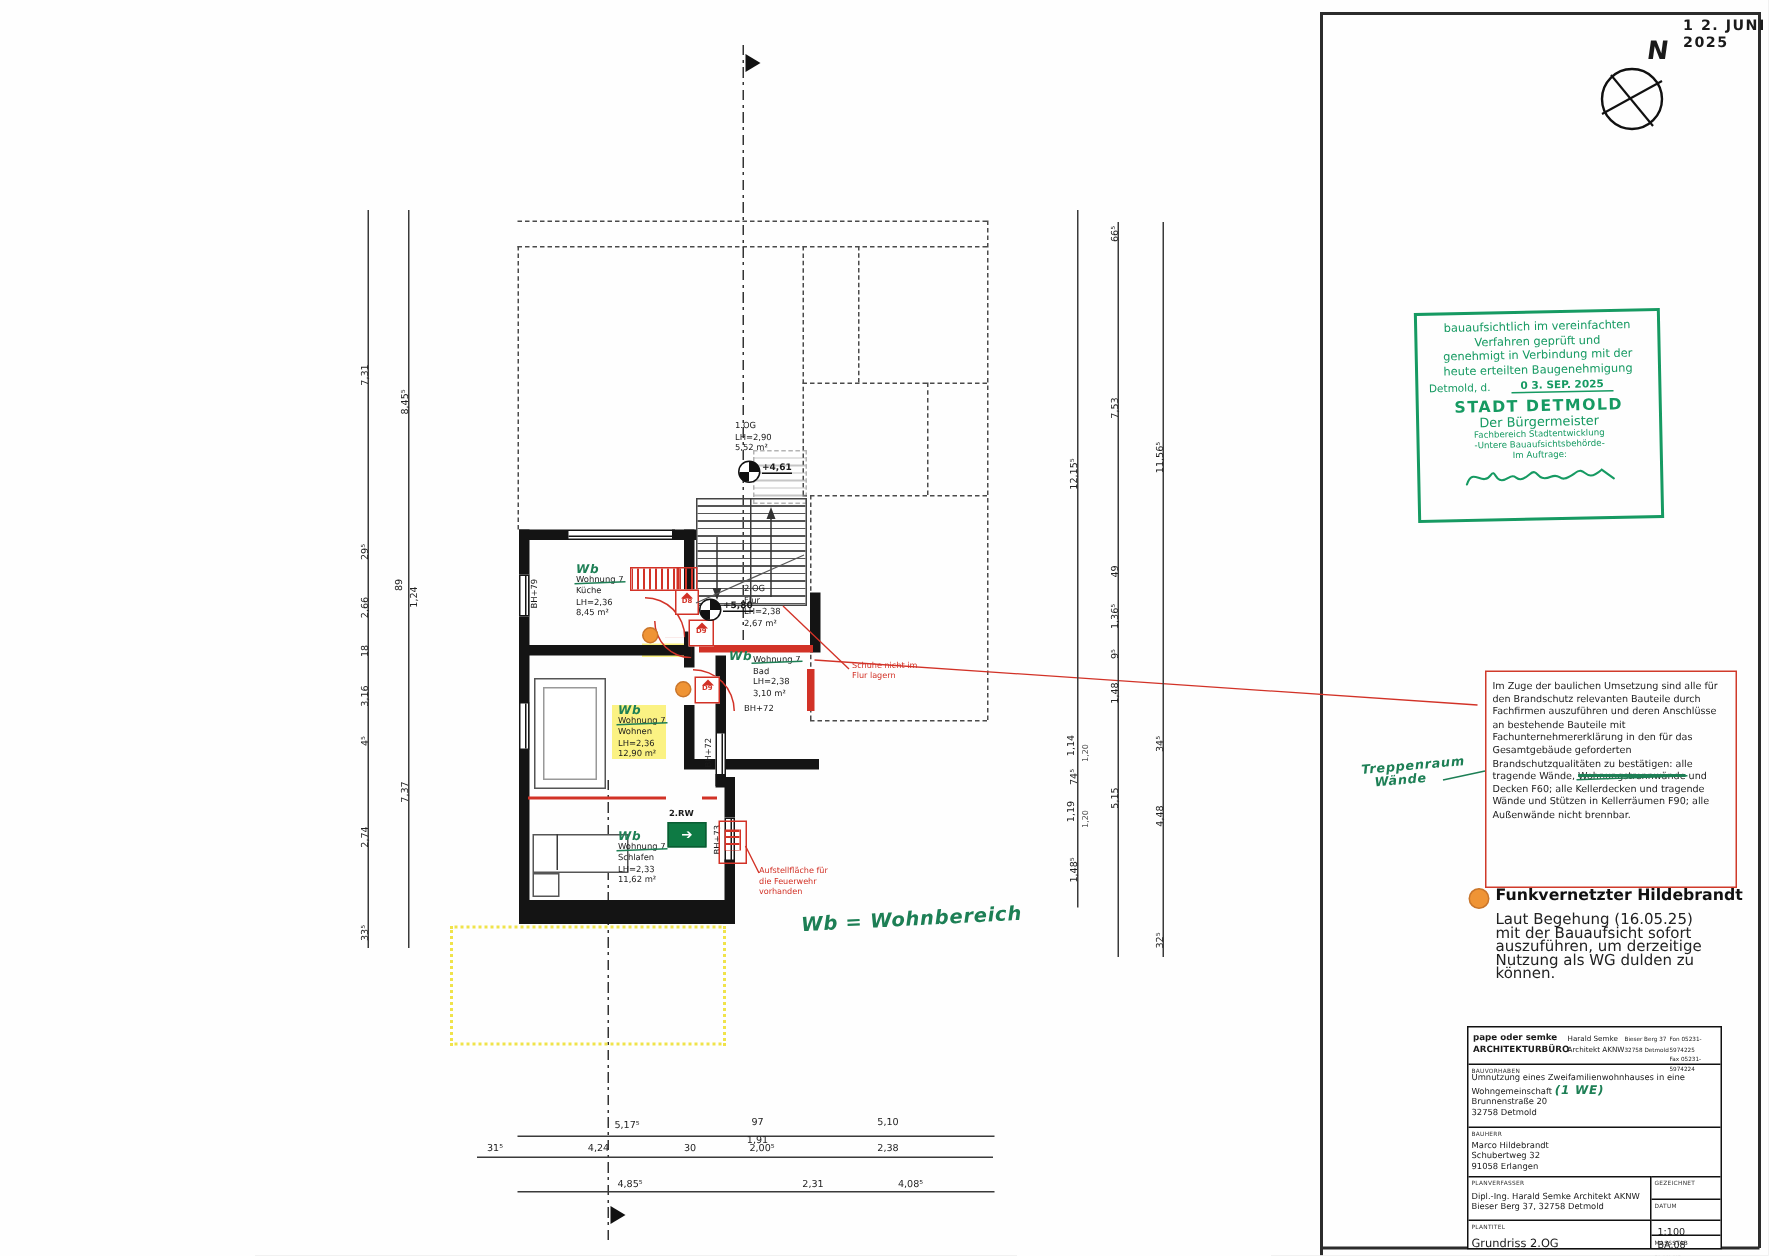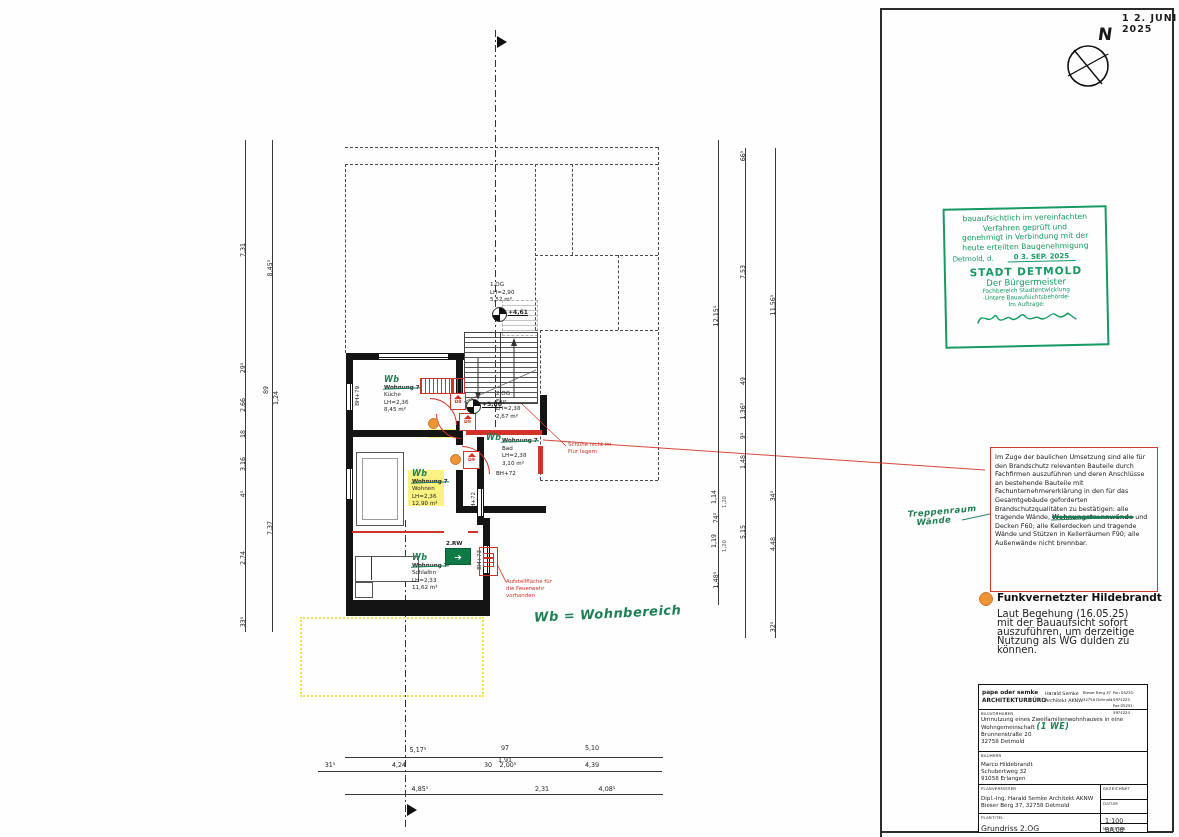--- a/index.html
+++ b/index.html
@@ -24,21 +24,21 @@
   .redline{background:#d23227;}
   .rot{transform:rotate(-90deg);transform-origin:center;}
   
   .stairs{border:1px solid #444;background:repeating-linear-gradient(180deg,transparent 0 4px,#555 4px 5px);}
   .stairs-up{border:1px dashed #777;background:repeating-linear-gradient(180deg,transparent 0 4px,#999 4px 5px);opacity:.55;}
   
   .t{font-size:5.6px;line-height:7.6px;white-space:nowrap;}
   .dim{position:absolute;font-size:6.4px;color:#222;white-space:nowrap;transform:translate(-50%,-50%);}
   .dim.sm{font-size:5.4px;color:#555;}
   .hand{color:#1d7f55;font-style:italic;font-weight:bold;letter-spacing:.5px;}
-  .strikeg{position:relative;display:inline-block;font-weight:bold;}
+  .strikeg{position:relative;display:inline-block;}
   .strikeg:after{content:"";position:absolute;left:-1px;right:-1px;top:52%;border-top:1.8px solid #1d7f55;transform:rotate(-2deg);}
   .redtext{color:#d23227;font-size:5.4px;line-height:6.8px;white-space:nowrap;}
   .lvl{border-radius:50%;border:1px solid #111;background:conic-gradient(#111 0 90deg,#fff 90deg 180deg,#111 180deg 270deg,#fff 270deg 360deg);}
   .tri{width:0;height:0;border-top:6px solid transparent;border-bottom:6px solid transparent;border-left:10px solid #111;}
   .dot{border-radius:50%;background:#ef9435;border:1px solid #c9752a;}
   
   .stampbox{border:2px solid #169a62;color:#169a62;text-align:center;transform:rotate(-1.2deg);}
   .stampbox .s1{font-size:7.6px;line-height:9.6px;}
   .stampbox .s2{font-size:7px;}
   .stampbox .big{font-size:10.5px;font-weight:bold;letter-spacing:1px;}
@@ -292,23 +292,23 @@
     </div>
   <div>
       <span class="dim" style="left: 418px; top: 750px; transform: translate(-50%, -50%);">5,17⁵</span>
       <span class="dim" style="left: 505px; top: 748px; transform: translate(-50%, -50%);">97</span>
       <span class="dim" style="left: 505px; top: 760px; transform: translate(-50%, -50%);">1,91</span>
       <span class="dim" style="left: 592px; top: 748px; transform: translate(-50%, -50%);">5,10</span>
     </div>
   <div>
       <span class="dim" style="left: 330px; top: 765px; transform: translate(-50%, -50%);">31⁵</span>
       <span class="dim" style="left: 399px; top: 765px; transform: translate(-50%, -50%);">4,24</span>
-      <span class="dim" style="left: 488px; top: 765px; transform: translate(-50%, -50%);">30</span>
+      <span class="dim" style="left: 460px; top: 765px; transform: translate(-50%, -50%);">30</span>
       <span class="dim" style="left: 508px; top: 765px; transform: translate(-50%, -50%);">2,00⁵</span>
-      <span class="dim" style="left: 592px; top: 765px; transform: translate(-50%, -50%);">4,39</span>
+      <span class="dim" style="left: 592px; top: 765px; transform: translate(-50%, -50%);">2,38</span>
     </div>
   <div>
       <span class="dim" style="left: 420px; top: 789px; transform: translate(-50%, -50%);">4,85⁵</span>
       <span class="dim" style="left: 542px; top: 789px; transform: translate(-50%, -50%);">2,31</span>
       <span class="dim" style="left: 607px; top: 789px; transform: translate(-50%, -50%);">4,08⁵</span>
     </div>
 
   <div class="abs stampbox" style="left:944px;top:207px;width:154px;height:128px;padding:4px 3px;">
     <div class="s1">bauaufsichtlich im vereinfachten</div>
     <div class="s1">Verfahren geprüft und</div>

